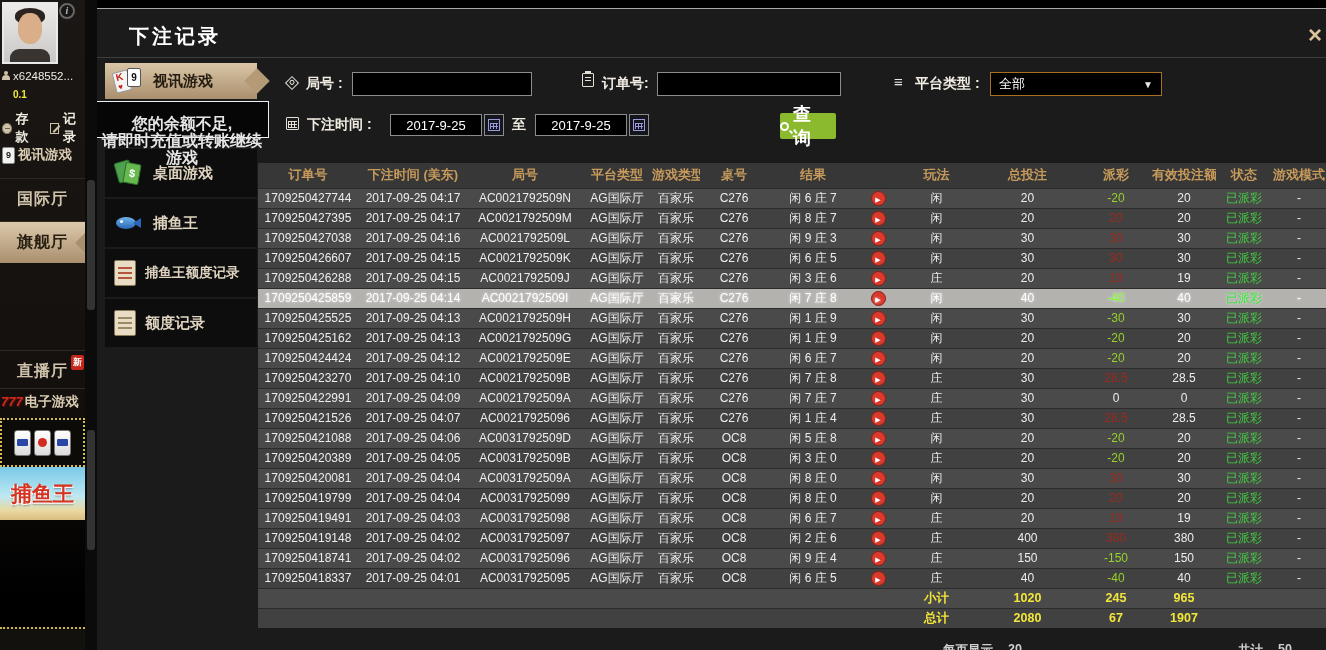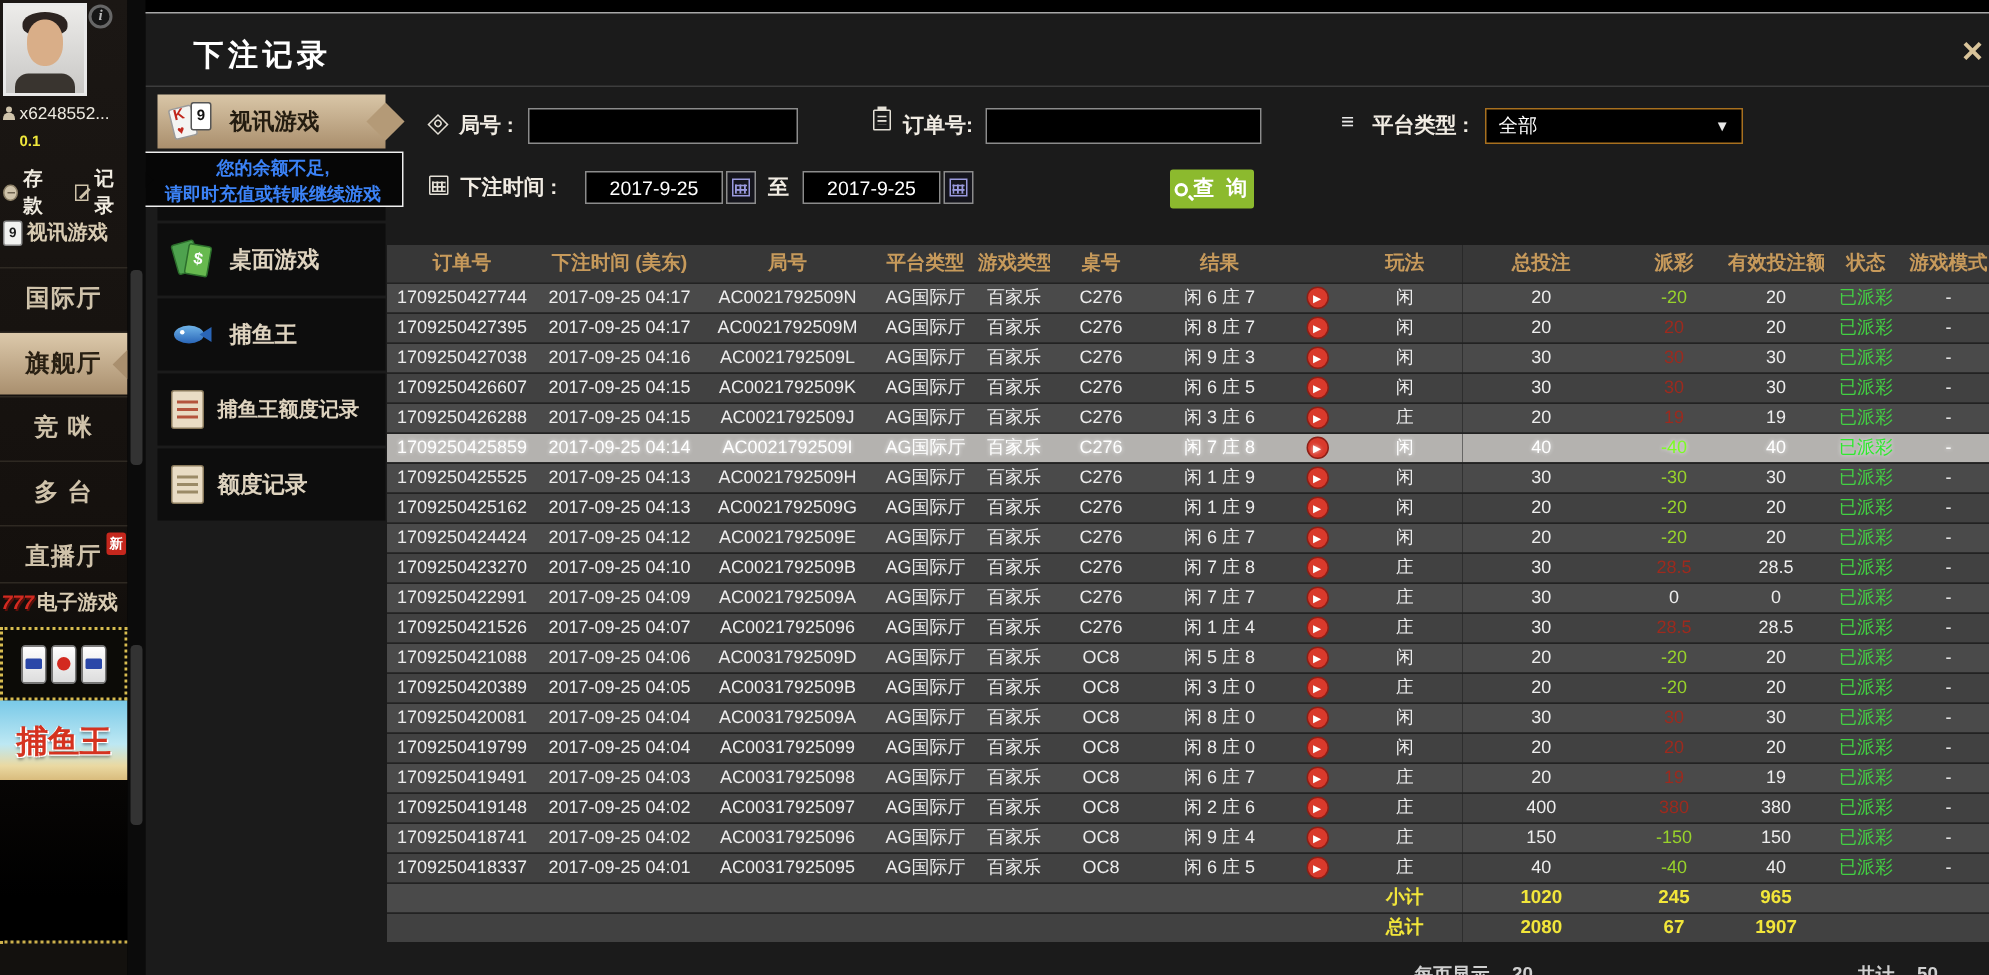--- a/index.html
+++ b/index.html
@@ -98,22 +98,22 @@
             border-top:5px solid transparent; border-bottom:5px solid transparent; border-right:8px solid #2a66b8; }
   .icon-fish .fe { position:absolute; left:6px; top:8px; width:3px; height:3px; border-radius:50%; background:#fff; }
   .icon-doc { position:relative; width:22px; height:26px; background:#e9dcc4; border:1px solid #8a7a5c;
             border-radius:2px; flex:0 0 auto; }
   .icon-doc i { position:absolute; left:3px; height:2px; width:14px; background:#9b8a66; }
   .icon-doc.red i { background:#b4543c; }
   .icon-doc i:nth-child(1){top:6px;} .icon-doc i:nth-child(2){top:11px;} .icon-doc i:nth-child(3){top:16px;}
   .m-777 { font-size:15px; }
 
   .tooltip { position:absolute; left:-2px; top:92px; width:174px; height:37px; background:#060606;
-             border:1px solid #efefef; z-index:6; color:#3b82f6; font-size:12px; font-weight:bold;
-             text-align:center; line-height:17px; padding-top:2px; }
+             border:1px solid #efefef; z-index:6; color:#e5e5e5; font-size:16px; font-weight:bold;
+             text-align:center; line-height:17px; padding-top:13px; }
   .tooltip .arr { position:absolute; left:-6px; top:13px; width:10px; height:10px; background:#060606;
              border-left:1px solid #efefef; border-bottom:1px solid #efefef; transform:rotate(45deg); }
 
   
   .flabel { position:absolute; color:#f1ece3; font-size:14px; font-weight:bold; white-space:nowrap; }
   .tag-ic { position:absolute; width:10px; height:10px; border:1px solid #e4e0d6; transform:rotate(45deg); }
   .tag-ic::after{content:"";position:absolute;left:1px;top:1px;width:3px;height:3px;border-radius:50%;border:1px solid #e4e0d6;}
   .clip-ic { position:absolute; width:12px; height:14px; border:1px solid #e4e0d6; border-radius:1px; }
   .clip-ic::before{content:"";position:absolute;left:2px;top:-3px;width:6px;height:3px;background:#e4e0d6;}
   .clip-ic::after{content:"";position:absolute;left:2px;top:3px;width:6px;height:6px;
@@ -128,21 +128,21 @@
   .f-date { text-align:center; }
   .cal-btn { position:absolute; width:20px; height:22px; background:#15151d; border:1px solid #8c8c8c;
              display:flex; align-items:center; justify-content:center; }
   .cal-btn .mini { width:12px; height:12px; border:1px solid #9a9ade; position:relative; }
   .cal-btn .mini::after{content:"";position:absolute;left:1px;top:3px;width:8px;height:6px;
      background:linear-gradient(#9a9ade 1px,transparent 1px),linear-gradient(90deg,#9a9ade 1px,transparent 1px);
      background-size:3px 3px;}
   .f-select { position:absolute; background:#000; border:1px solid #a8701f; color:#fff; font-size:13px;
               display:flex; align-items:center; padding:0 8px; justify-content:space-between; }
   .f-select .car { color:#e8e8e8; font-size:10px; }
-  .q-btn { position:absolute; background:#8cba2e; color:#fff; font-size:14px; font-weight:bold;
+  .q-btn { position:absolute; background:#8cba2e; color:#fff; font-size:18px; font-weight:bold;
            display:flex; align-items:center; justify-content:center; gap:4px; border-radius:2px;
            letter-spacing:2px; }
   .mag { width:9px; height:9px; border:2px solid #fff; border-radius:50%; position:relative; flex:0 0 auto;}
   .mag::after{content:"";position:absolute;left:7px;top:7px;width:4px;height:2px;background:#fff;transform:rotate(45deg);}
 
   
   .table-wrap { position:absolute; left:161px; top:154px; width:1068px; }
   table { width:1068px; table-layout:fixed; border-collapse:collapse; }
   th { height:25px; background:#373737; color:#c79a5b; font-size:13px; font-weight:bold;
        overflow:hidden; white-space:nowrap; text-align:center; }
@@ -187,22 +187,20 @@
       <span>存款</span>
       <span class="edit-ic"></span>
       <span>记录</span>
     </div>
     <div class="sb-video">
       <span class="minicard">9</span>
       <span>视讯游戏</span>
     </div>
     <div class="hall" style="top:178px;">国际厅</div>
     <div class="hall sel" style="top:221px;">旗舰厅</div>
-    <div class="hall" style="top:264px;">竞 咪</div>
-    <div class="hall" style="top:307px;">多 台</div>
     <div class="hall" style="top:350px;align-items:center;">
       <span>直播厅</span>
       <span class="badge-new">新</span>
     </div>
     <div class="sb-egames">
       <span class="g777">777</span>
       <span class="lbl">电子游戏</span>
     </div>
     <div class="slot-banner">
       <div class="reel">

